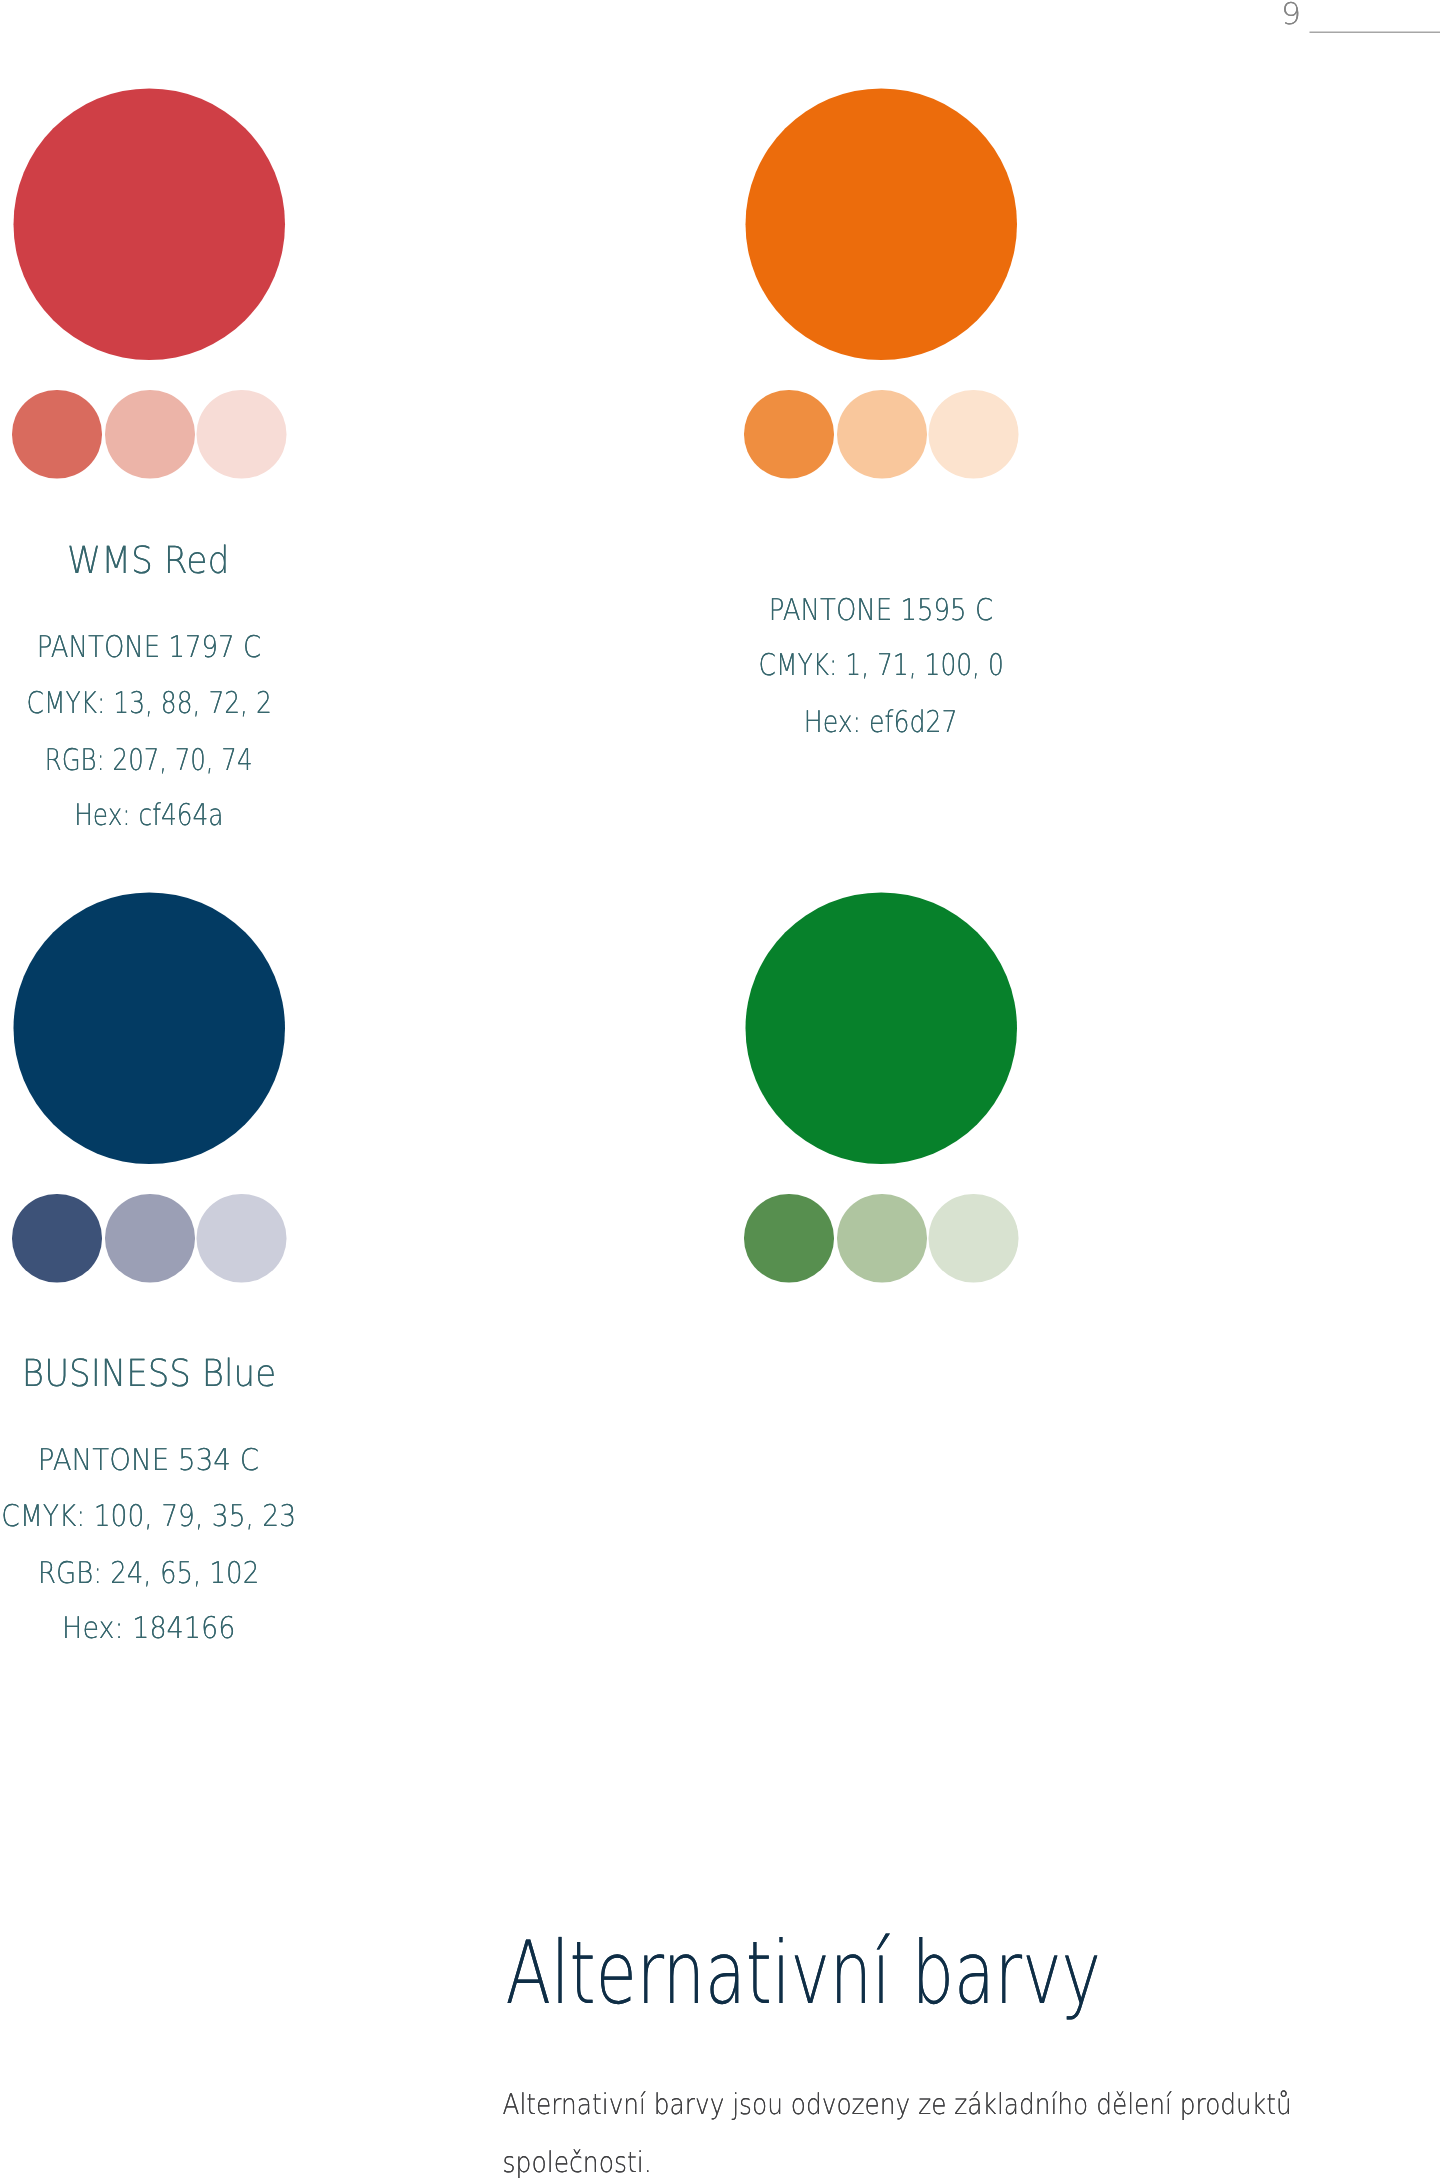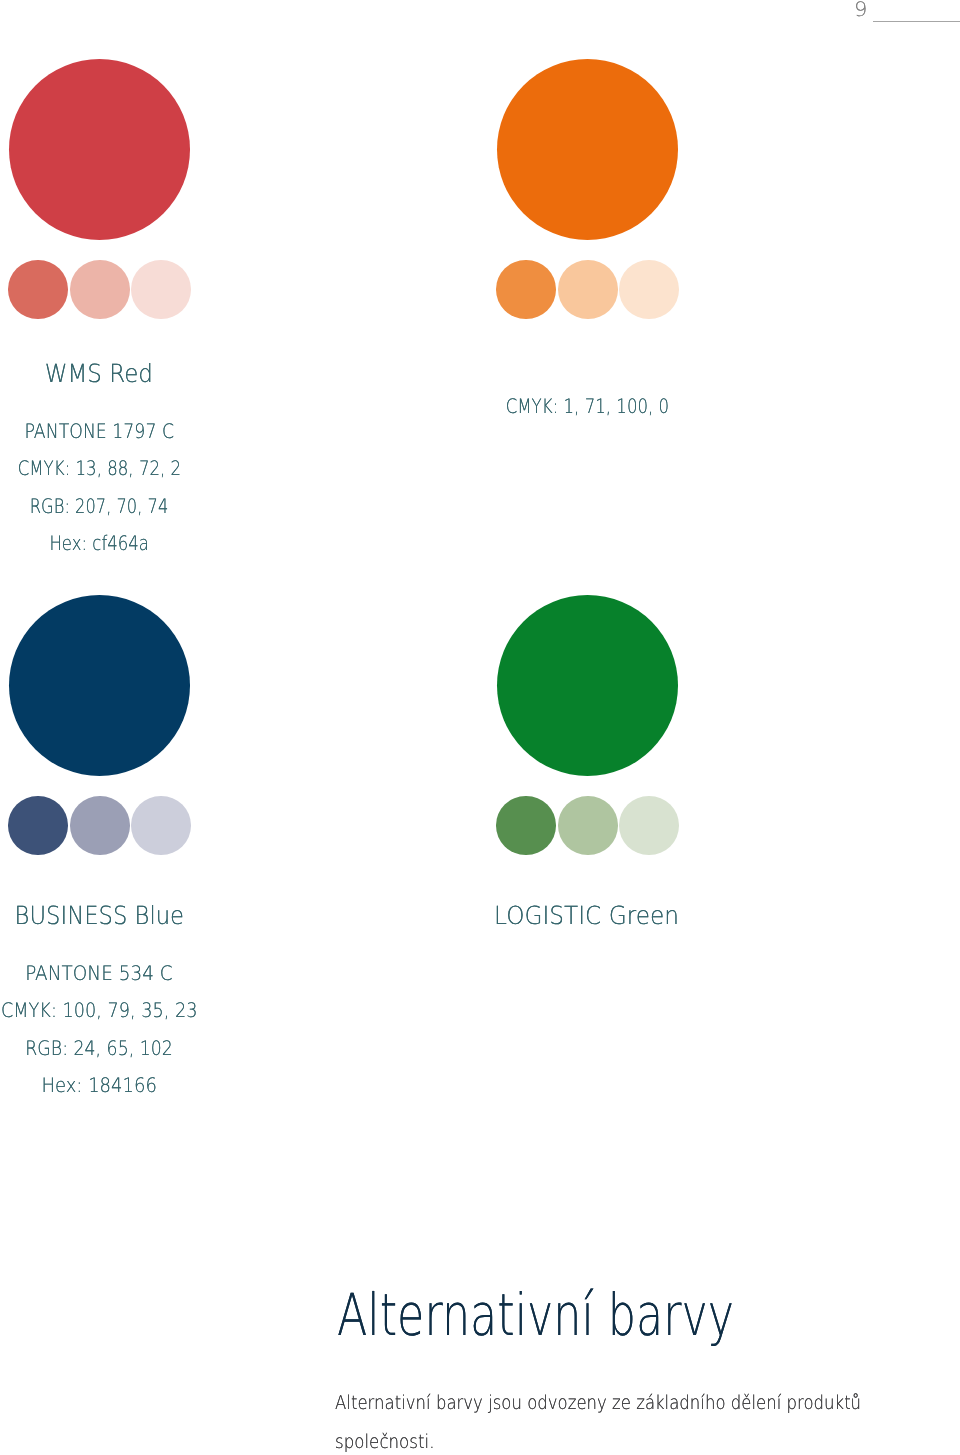--- a/index.html
+++ b/index.html
@@ -93,21 +93,23 @@
     </div>
   </div>
 
   <div class="swatch colR rowT">
     <div class="bigdot" style="background-color: rgb(236, 108, 12);"></div>
     <div class="tint t0" style="background-color: rgb(239, 142, 64);"></div>
     <div class="tint t1" style="background-color: rgb(249, 199, 156);"></div>
     <div class="tint t2" style="background-color: rgb(252, 227, 206);"></div>
     <div class="swtext">
       <div class="swlines">
+        <div class="swline"><span class="sq fit" style="transform: scaleX(0.866353) translateZ(0px); transform-origin: 86.2812px 18.75px;">PANTONE 1595 C</span></div>
         <div class="swline"><span class="sq fit" style="transform: scaleX(0.830476) translateZ(0px); transform-origin: 98.4375px 18.75px;">CMYK: 1, 71, 100, 0</span></div>
+        <div class="swline"><span class="sq fit" style="transform: scaleX(0.839197) translateZ(0px); transform-origin: 61.0703px 18.75px;">Hex: ef6d27</span></div>
       </div>
     </div>
   </div>
 
   <div class="swatch colL rowB">
     <div class="bigdot" style="background-color: rgb(3, 59, 99);"></div>
     <div class="tint t0" style="background-color: rgb(61, 82, 120);"></div>
     <div class="tint t1" style="background-color: rgb(155, 159, 181);"></div>
     <div class="tint t2" style="background-color: rgb(204, 206, 219);"></div>
     <div class="swtext">
@@ -120,21 +122,20 @@
       </div>
     </div>
   </div>
 
   <div class="swatch colR rowB">
     <div class="bigdot" style="background-color: rgb(7, 129, 43);"></div>
     <div class="tint t0" style="background-color: rgb(87, 143, 79);"></div>
     <div class="tint t1" style="background-color: rgb(175, 197, 160);"></div>
     <div class="tint t2" style="background-color: rgb(216, 226, 208);"></div>
     <div class="swtext">
-      <div class="swname"><span class="sq fit" style="transform: scaleX(0.92921) translateZ(0px); transform-origin: 99.5469px 12.5px;">LOGISTIC Green</span></div>
     </div>
   </div>
 
   <div class="sect">
     <div class="sectheading fit" style="transform: scaleX(0.765393) translateZ(0px); transform-origin: 0px 29px;">Alternativní barvy</div>
     <div class="sectpara">
       <div class="pline"><span class="fit" style="transform: scaleX(0.870351) translateZ(0px); transform-origin: 0px 19.25px;">Alternativní barvy jsou odvozeny ze základního dělení produktů</span></div>
       <div class="pline"><span class="fit" style="transform: scaleX(0.87786) translateZ(0px); transform-origin: 0px 19.25px;">společnosti.</span></div>
     </div>
   </div>

